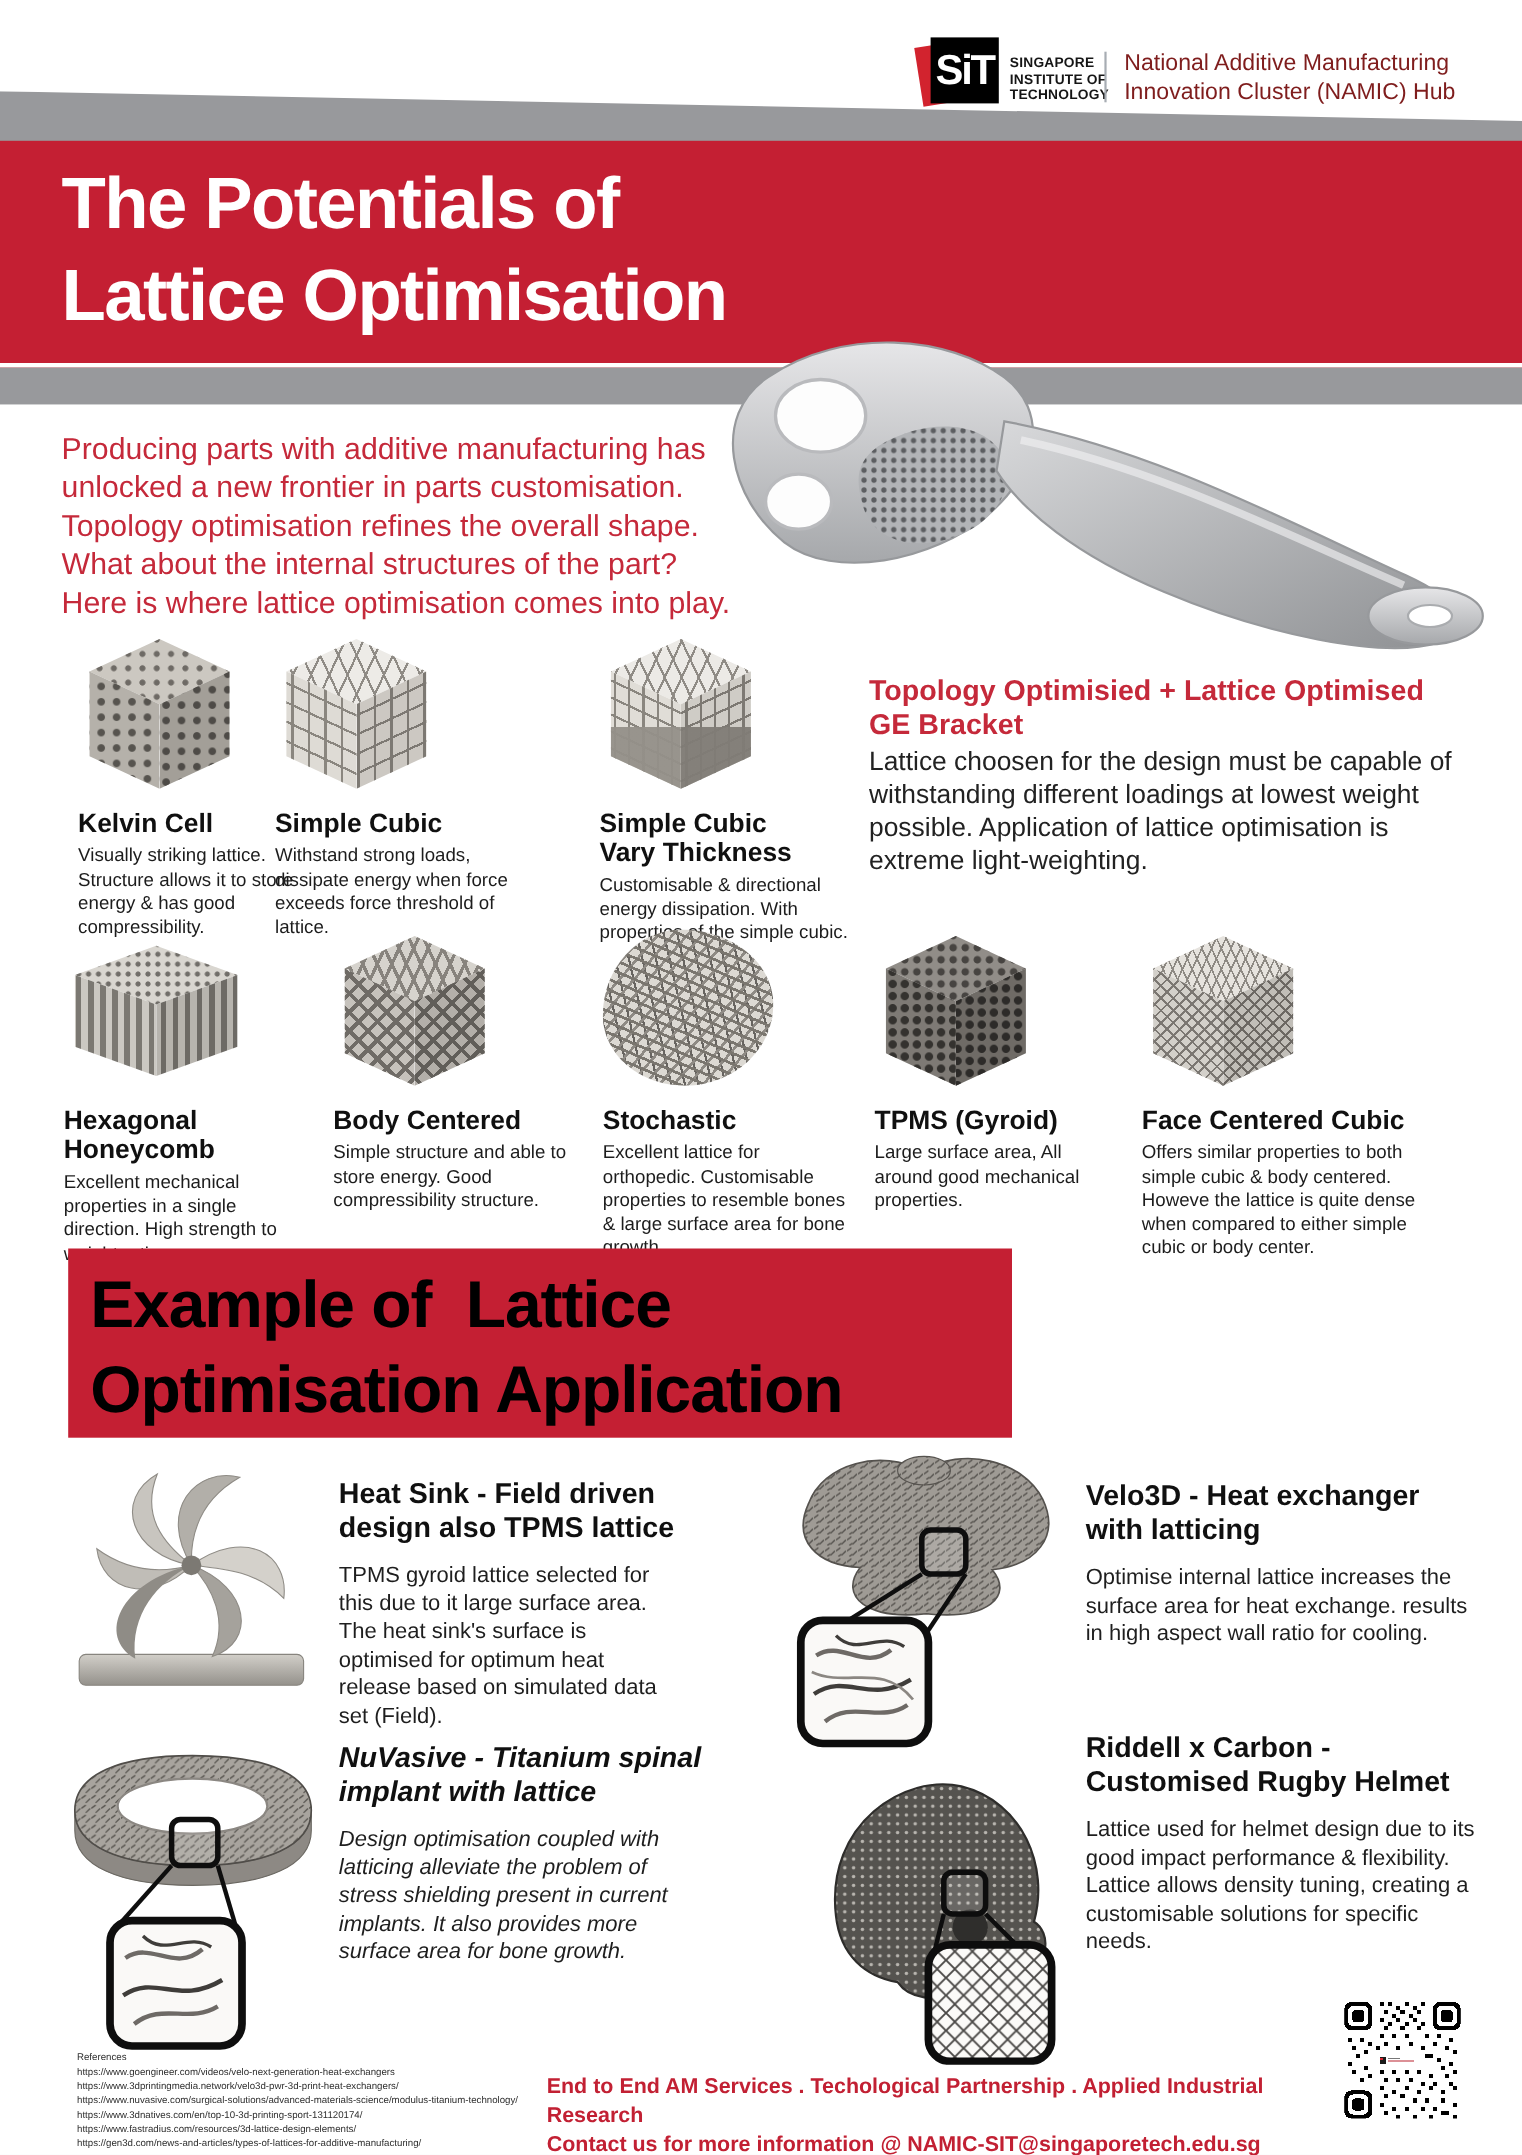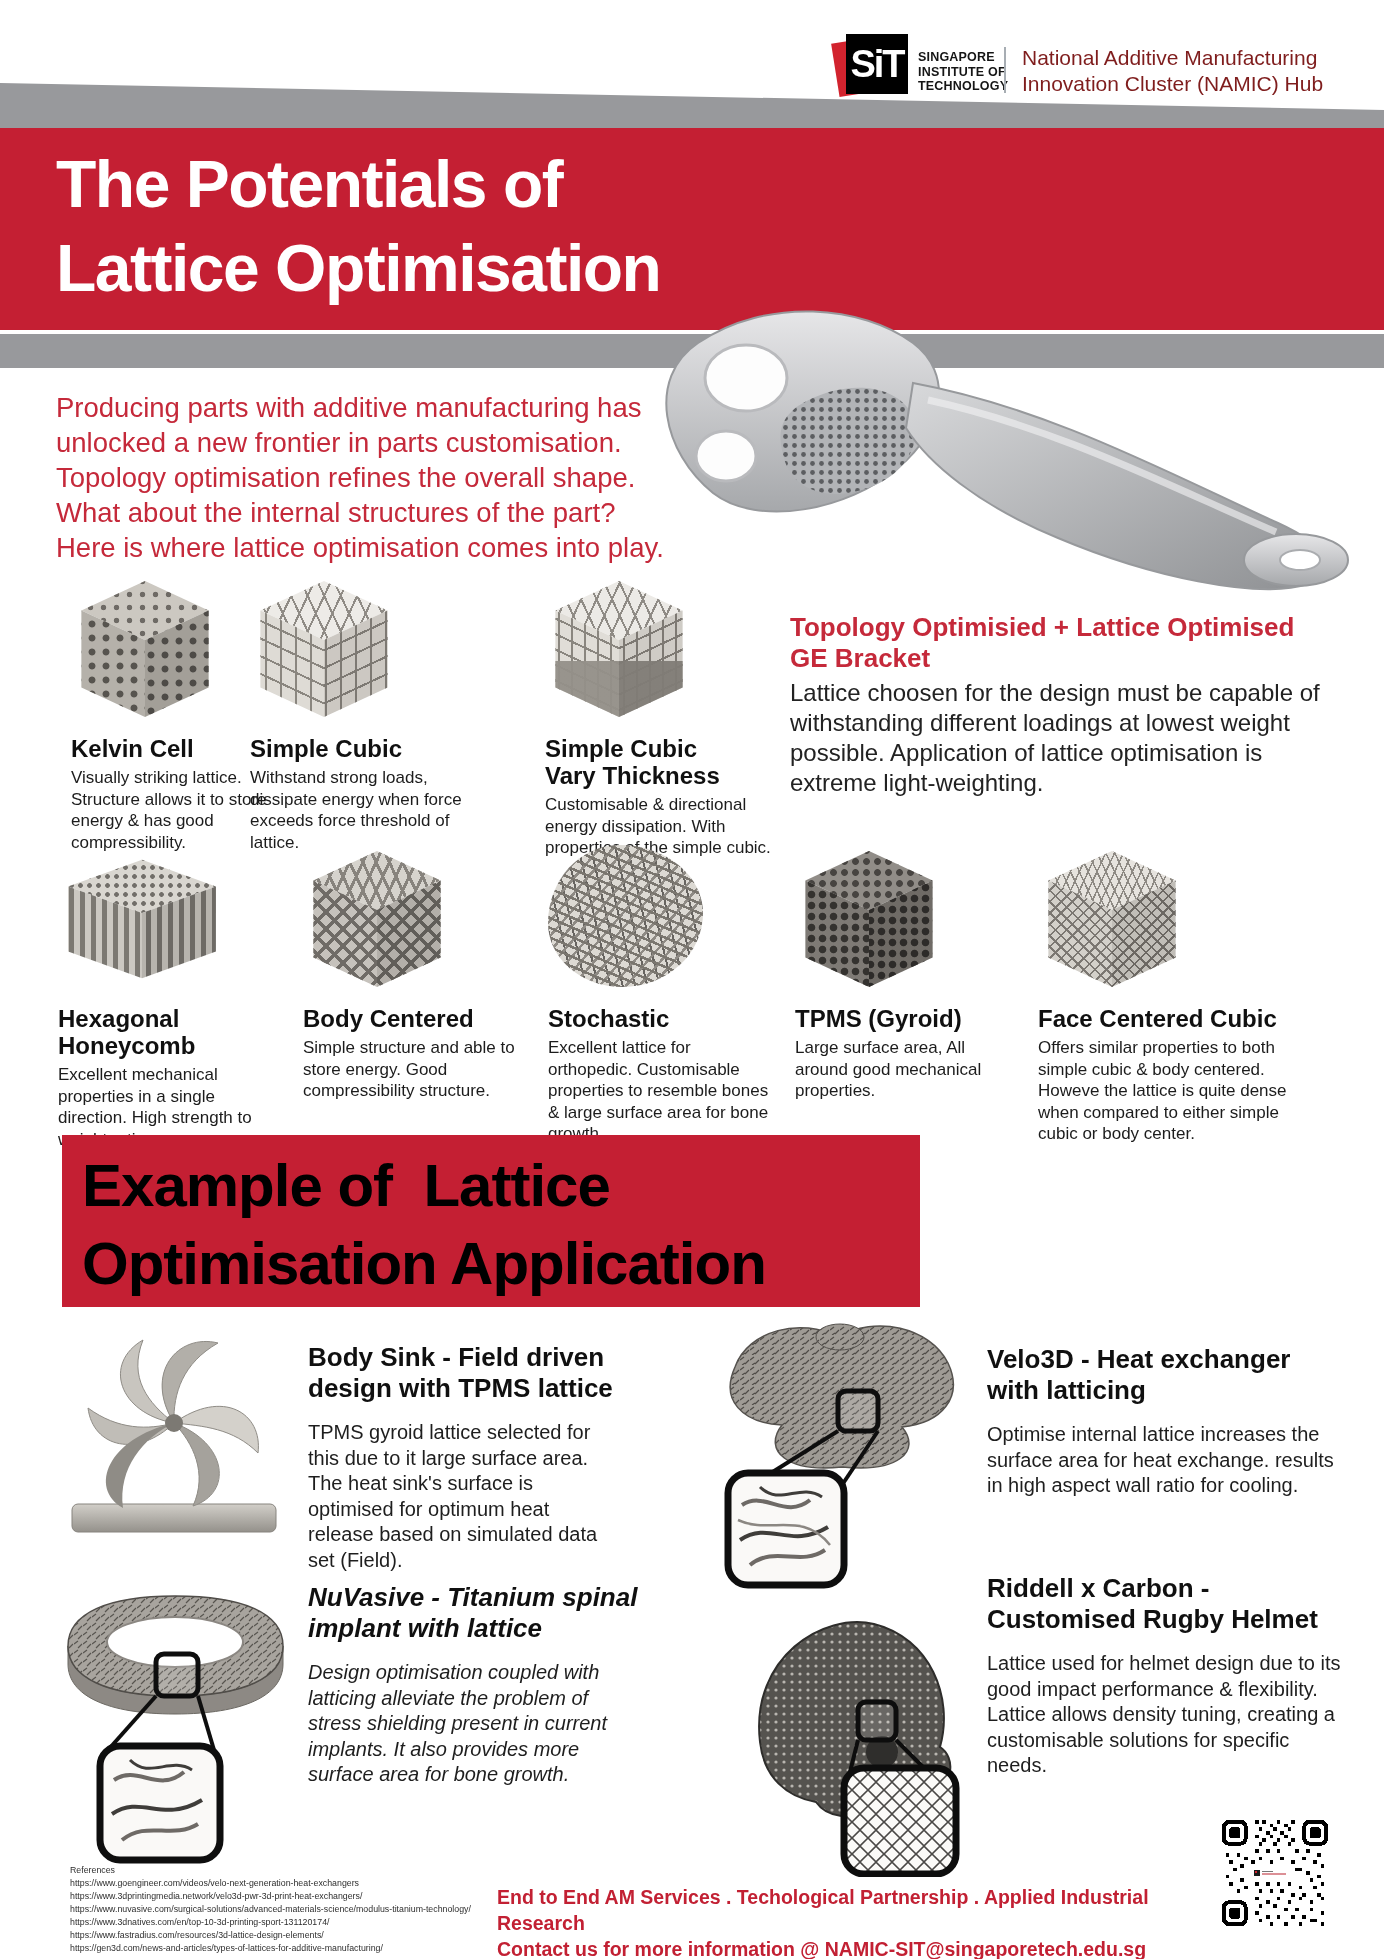--- a/index.html
+++ b/index.html
@@ -276,21 +276,21 @@
       <path d="M126,105 C70,95 55,45 95,22 C80,60 100,85 126,105 Z" fill="#c8c5bf" stroke="#8f8c86"></path>
       <path d="M126,105 C95,55 130,15 170,25 C135,45 125,75 126,105 Z" fill="#b2afa9" stroke="#8f8c86"></path>
       <path d="M126,105 C175,70 215,95 210,135 C185,110 155,108 126,105 Z" fill="#d4d1cb" stroke="#8f8c86"></path>
       <path d="M126,105 C180,125 185,175 145,188 C160,155 145,125 126,105 Z" fill="#a5a29c" stroke="#8f8c86"></path>
       <path d="M126,105 C90,140 45,130 40,90 C70,112 100,112 126,105 Z" fill="#c0bdb7" stroke="#8f8c86"></path>
       <path d="M126,105 C60,120 40,170 75,190 C70,150 95,120 126,105 Z" fill="#8f8c86" stroke="#767membran36d" stroke-width="0"></path>
       <circle cx="126" cy="105" r="9" fill="#7c7973"></circle>
     </svg>
   </div>
   <div class="abs" style="left:308px;top:1342px;width:322px;">
-    <div class="app-title">Body Sink - Field driven design with TPMS lattice</div>
+    <div class="app-title">Heat Sink - Field driven design also TPMS lattice</div>
     <div class="app-body" style="width:302px;">TPMS gyroid lattice selected for this due to it large surface area. The heat sink's surface is optimised for optimum heat release based on simulated data set (Field).</div>
   </div>
 
   <div class="abs" style="left:690px;top:1305px;width:300px;height:285px;">
     <svg width="300" height="285" viewBox="0 0 300 285">
       <defs>
         <pattern id="v3-tex" width="10" height="10" patternUnits="userSpaceOnUse">
           <rect width="10" height="10" fill="#9f9b95"></rect>
           <path d="M0,5 l4,-3 M5,9 l4,-4 M2,10 l3,-2" stroke="#4e4b47" stroke-width="1.2" fill="none"></path>
         </pattern>

